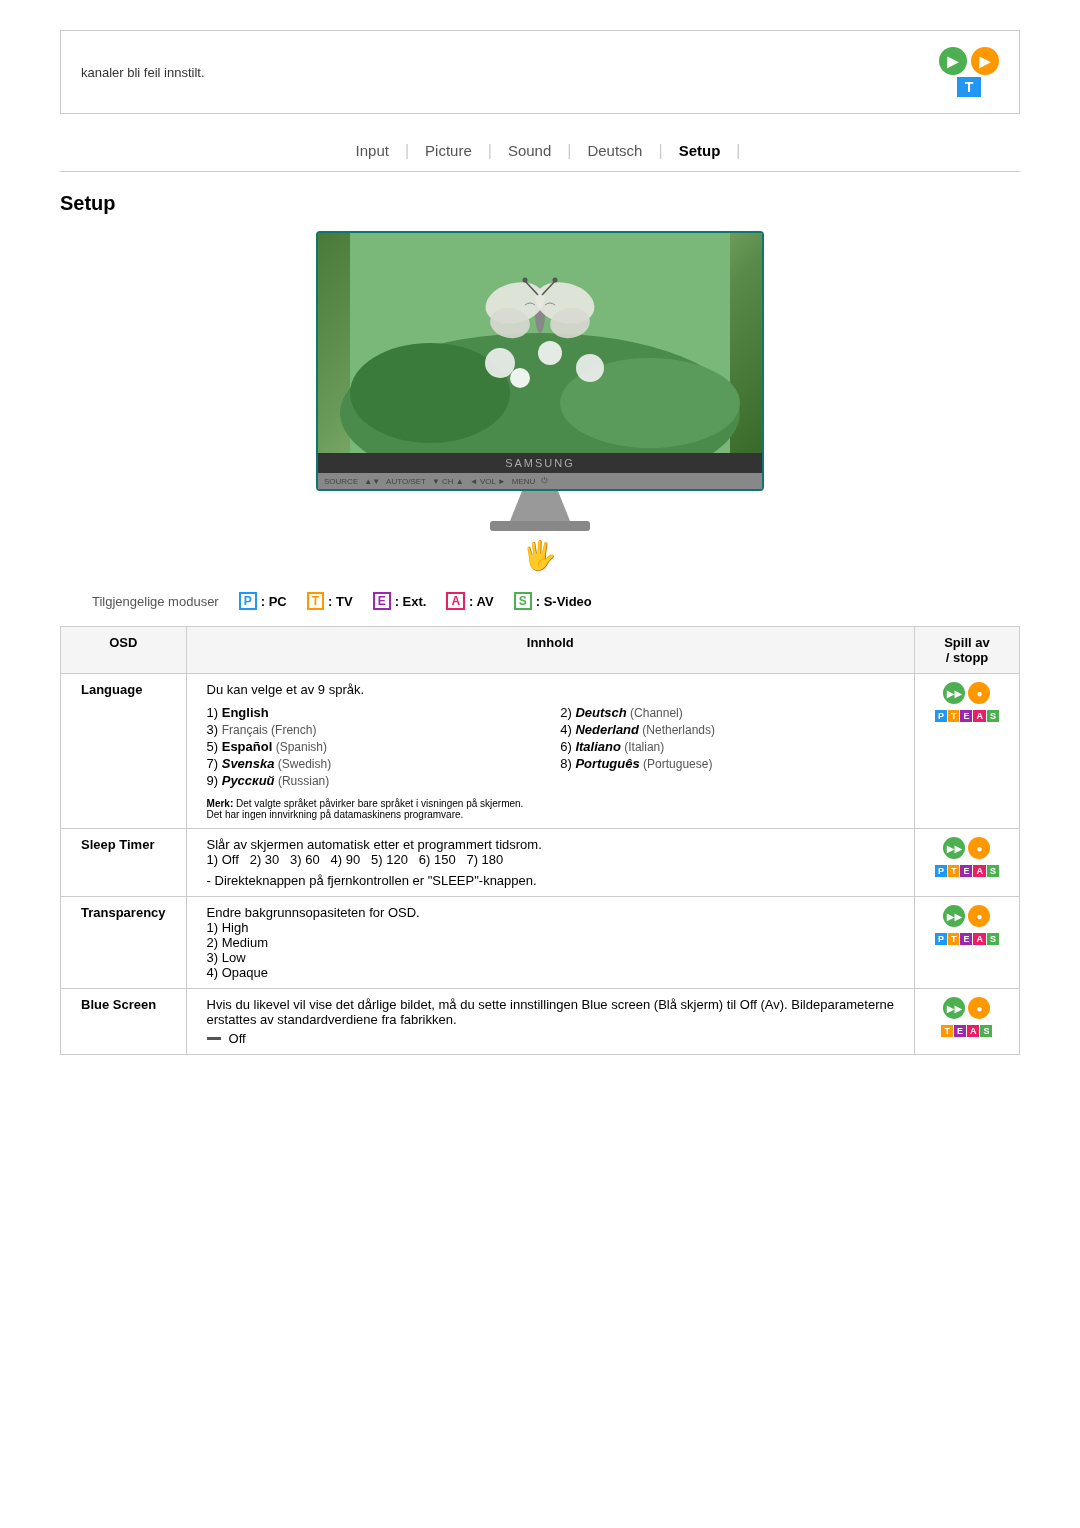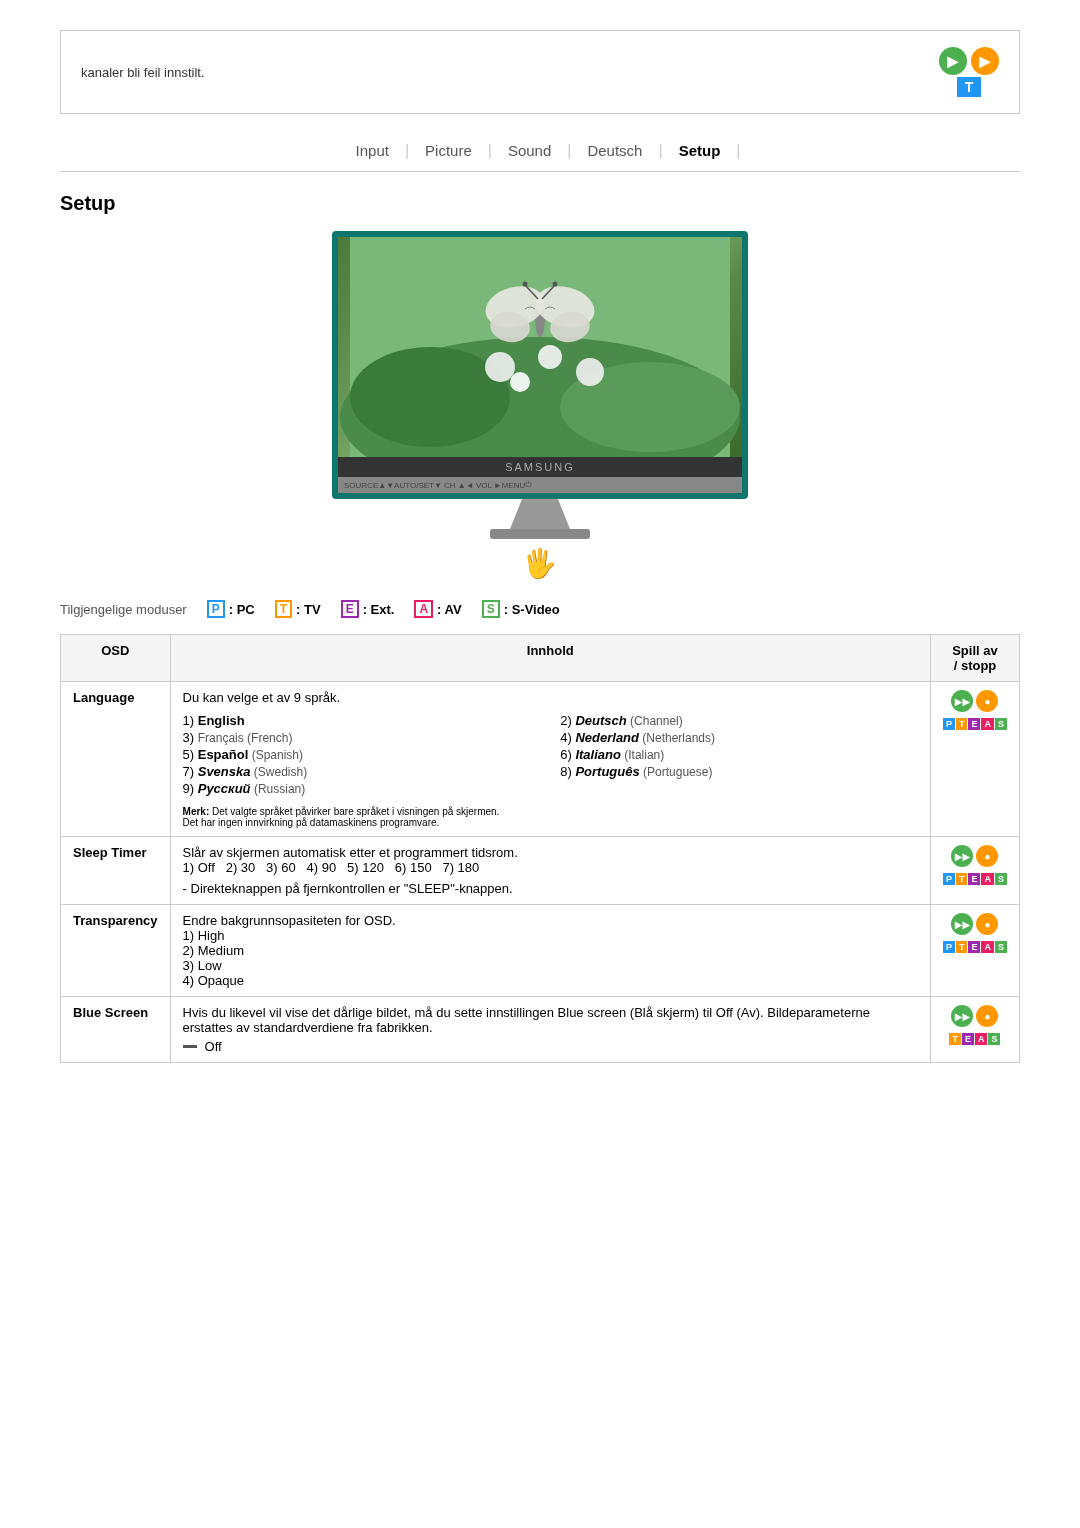--- a/index.html
+++ b/index.html
@@ -95,22 +95,22 @@
     }
 
     
     .tv-container {
       display: flex;
       flex-direction: column;
       align-items: center;
       margin-bottom: 20px;
     }
     .tv-frame {
-      width: 416px;
-      border: 6px solid #0f766e;
+      width: 448px;
+      border: 2px solid #0f766e;
       background: #222;
       border-radius: 4px;
       position: relative;
     }
     .tv-screen {
       width: 100%;
       height: 220px;
       background: linear-gradient(135deg, #4a7a3a 0%, #6a9a5a 30%, #8ab870 50%, #5a8a4a 70%, #3a6a2a 100%);
       position: relative;
       overflow: hidden;
@@ -124,20 +124,21 @@
       letter-spacing: 2px;
     }
     .tv-bottom-strip {
       background: #888;
       height: 16px;
       display: flex;
       align-items: center;
       padding: 0 6px;
       font-size: 8px;
       color: #444;
+      gap: 6px;
     }
     .tv-stand {
       width: 60px;
       height: 30px;
       background: #999;
       margin: 0 auto;
       clip-path: polygon(20% 0%, 80% 0%, 100% 100%, 0% 100%);
       position: relative;
     }
     .tv-base {
@@ -151,20 +152,21 @@
     
     .mode-row {
       display: flex;
       align-items: center;
       gap: 20px;
       margin: 16px 0;
       font-size: 13px;
     }
     .mode-label {
       color: #555;
+      margin-left: 32px;
     }
     .mode-badge {
       display: inline-flex;
       align-items: center;
       gap: 4px;
       font-weight: bold;
     }
     .badge-p { color: #2196f3; font-weight: bold; }
     .badge-t { color: #ff9800; font-weight: bold; }
     .badge-e { color: #9c27b0; font-weight: bold; }
@@ -180,21 +182,21 @@
 
     
     .osd-table {
       width: 100%;
       border-collapse: collapse;
       border: 1px solid #ccc;
       margin-top: 16px;
     }
     .osd-table th, .osd-table td {
       border: 1px solid #ccc;
-      padding: 8px 12px;
+      padding: 8px 20px;
       vertical-align: top;
     }
     .osd-table thead th {
       background: #f5f5f5;
       font-weight: bold;
       font-size: 13px;
     }
     .osd-table .col-osd {
       width: 100px;
       font-weight: bold;

